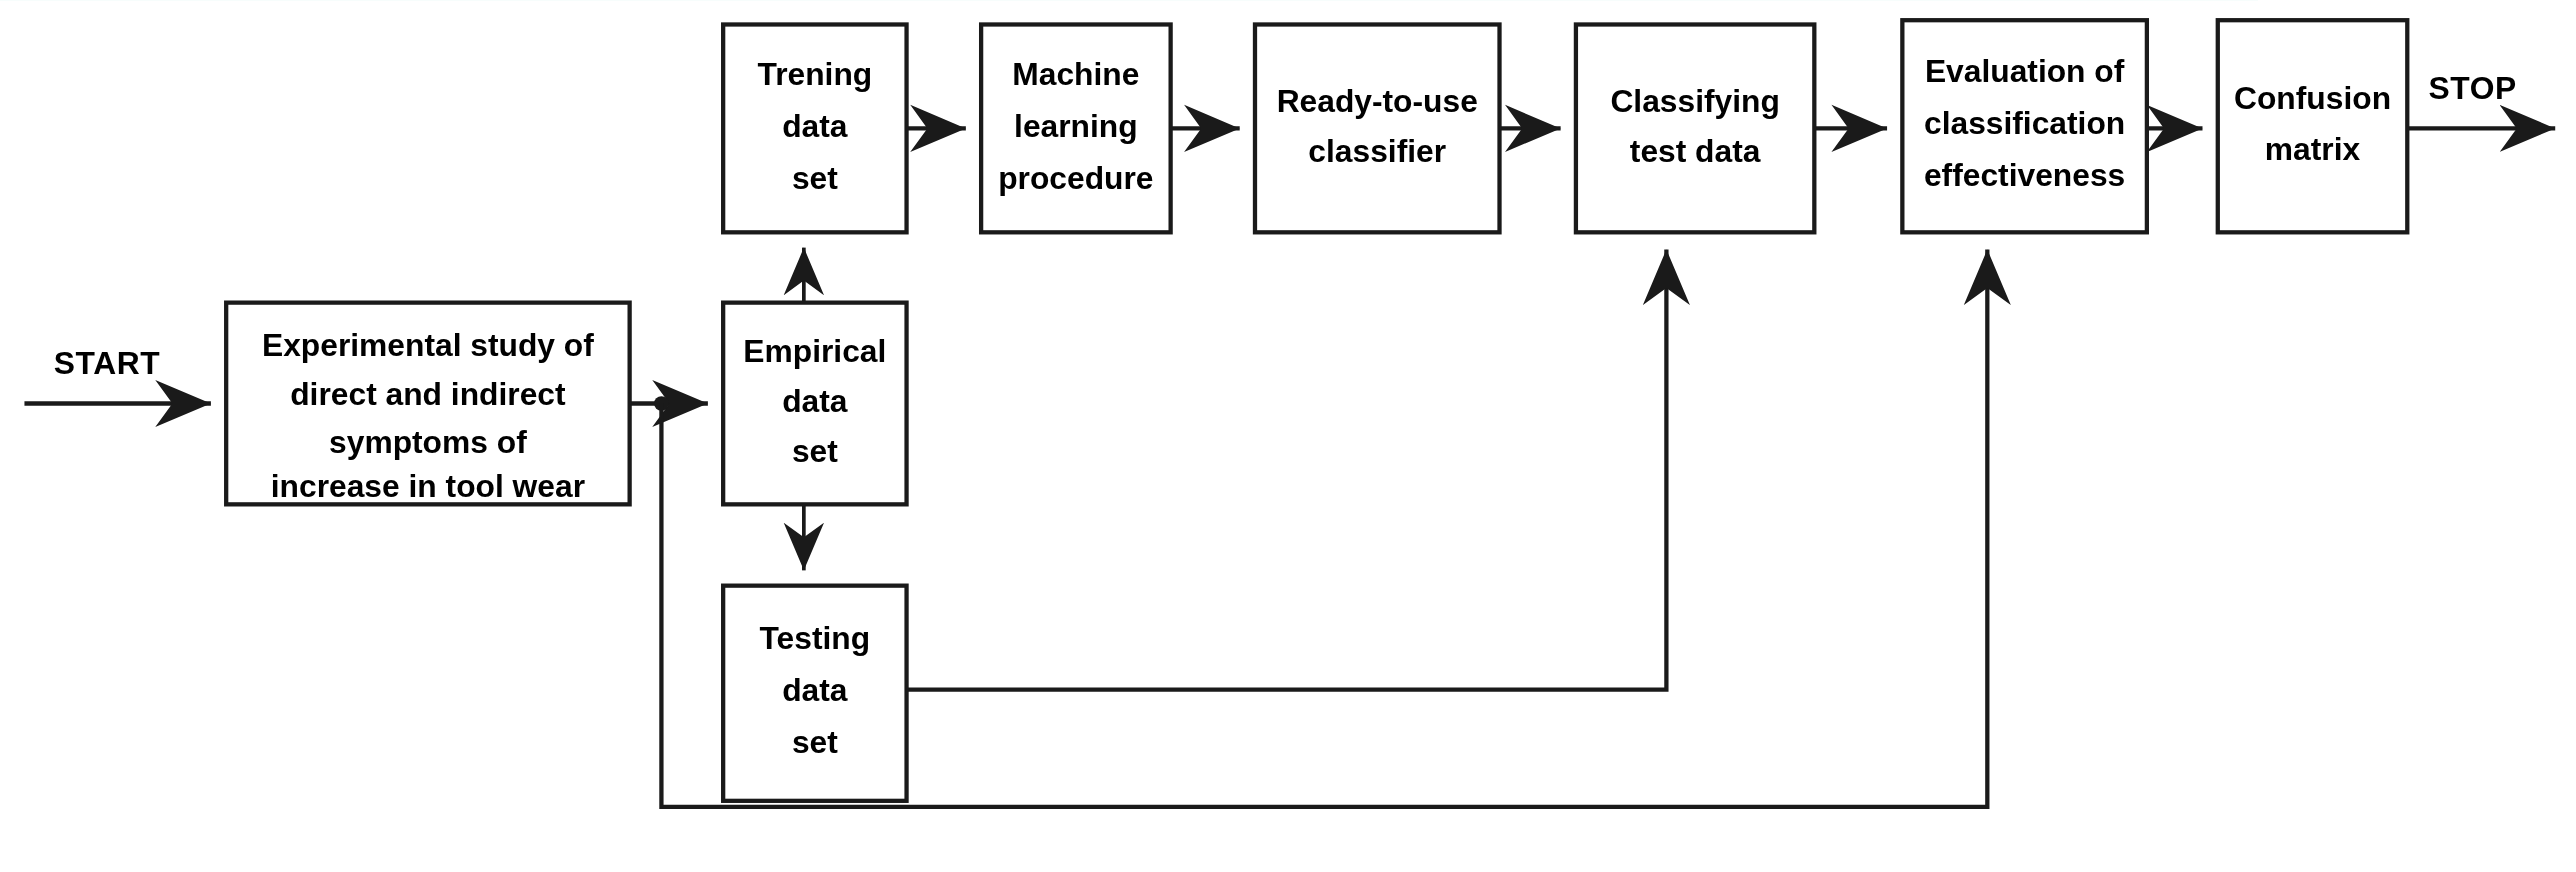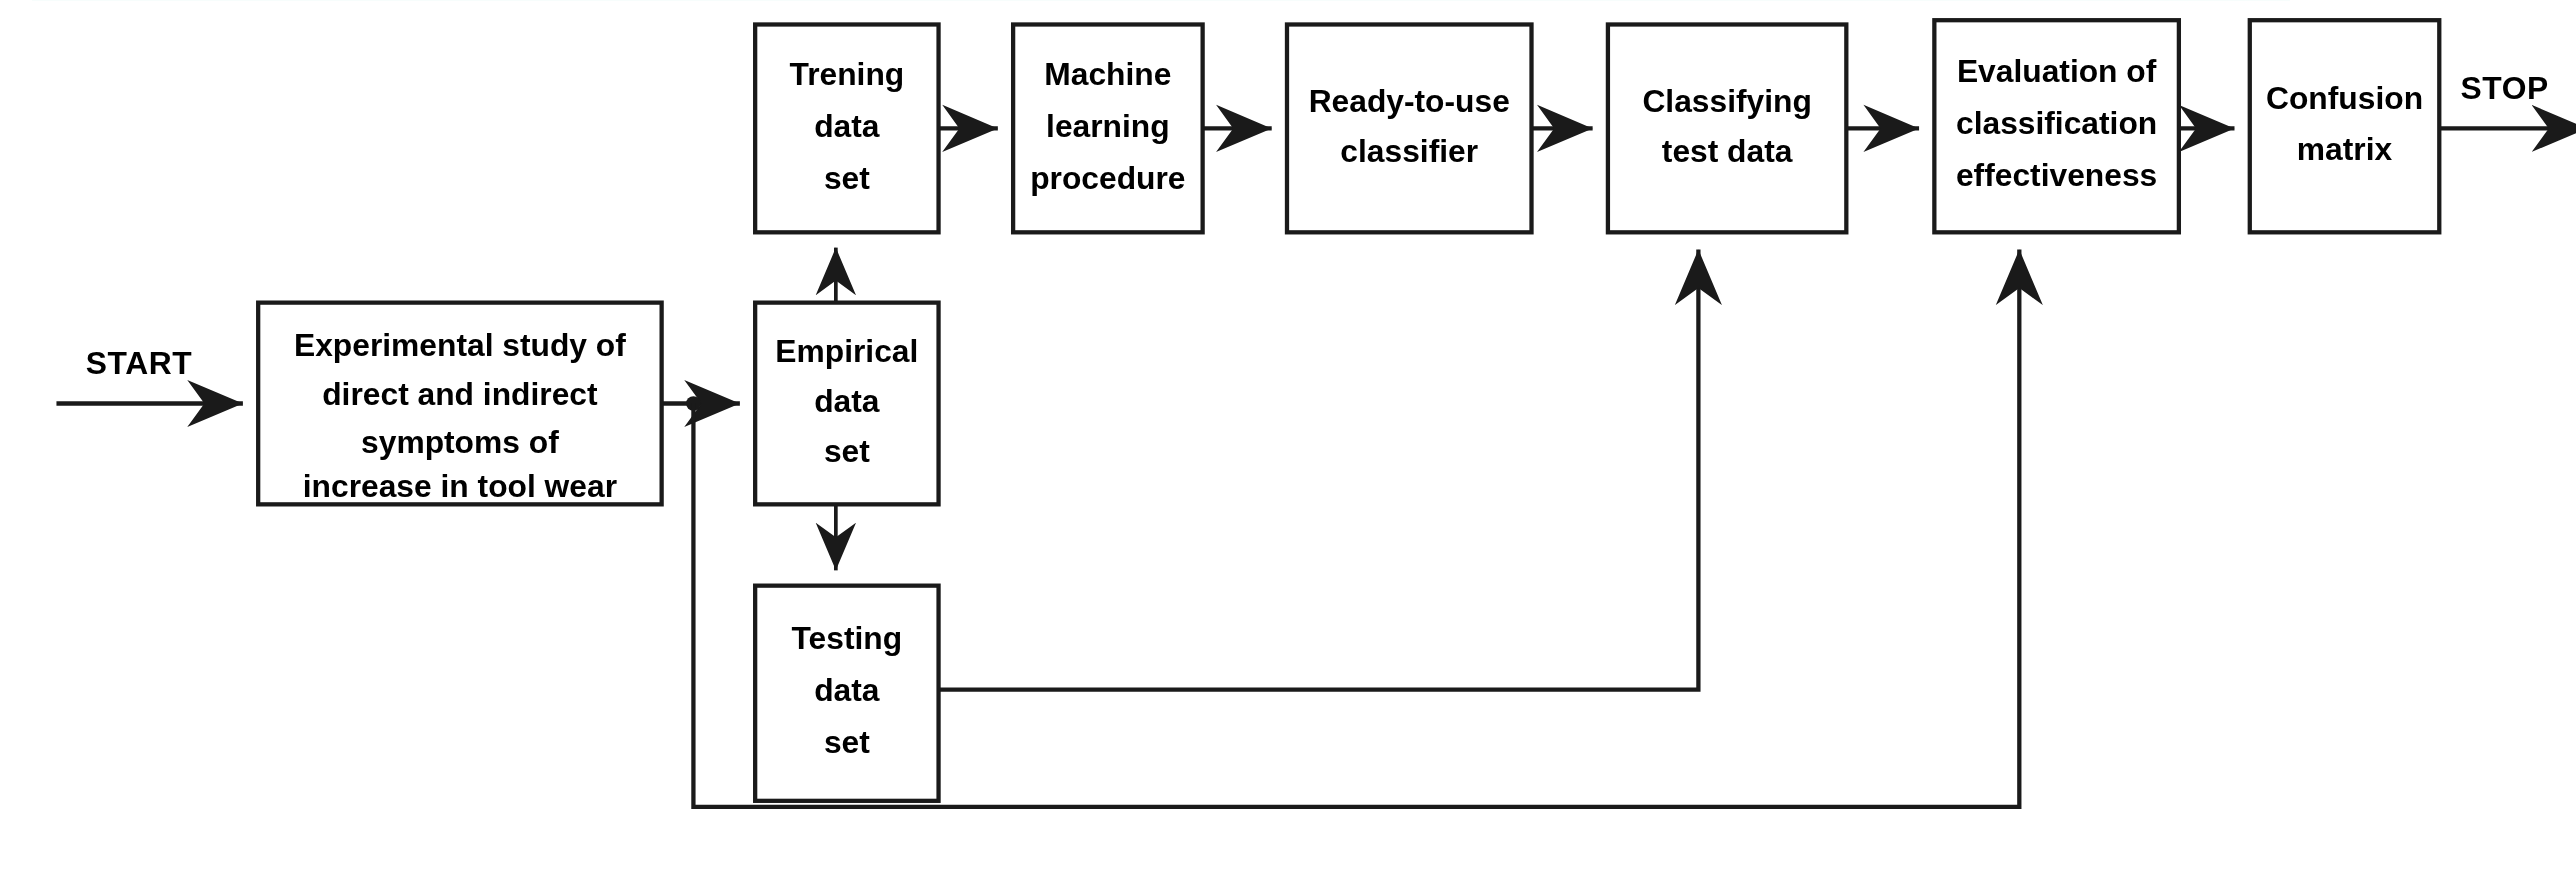--- a/index.html
+++ b/index.html
@@ -12,21 +12,20 @@
     width: 2576px;
     height: 873px;
     overflow: hidden;
     font-family: "Liberation Sans", sans-serif;
   }
   #diagram-root {
     position: relative;
     width: 2258px;
     height: 873px;
     background: #14b8a6;
-    margin-left: 32px;
   }
   svg#flowchart {
     display: block;
     width: 2576px;
     height: 873px;
   }
   .node-box {
     fill: #ffffff;
     stroke: #1a1a1a;
     stroke-width: 7;

